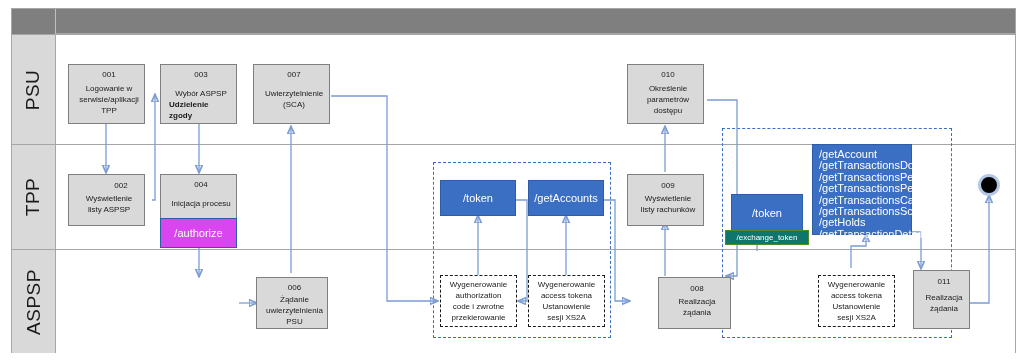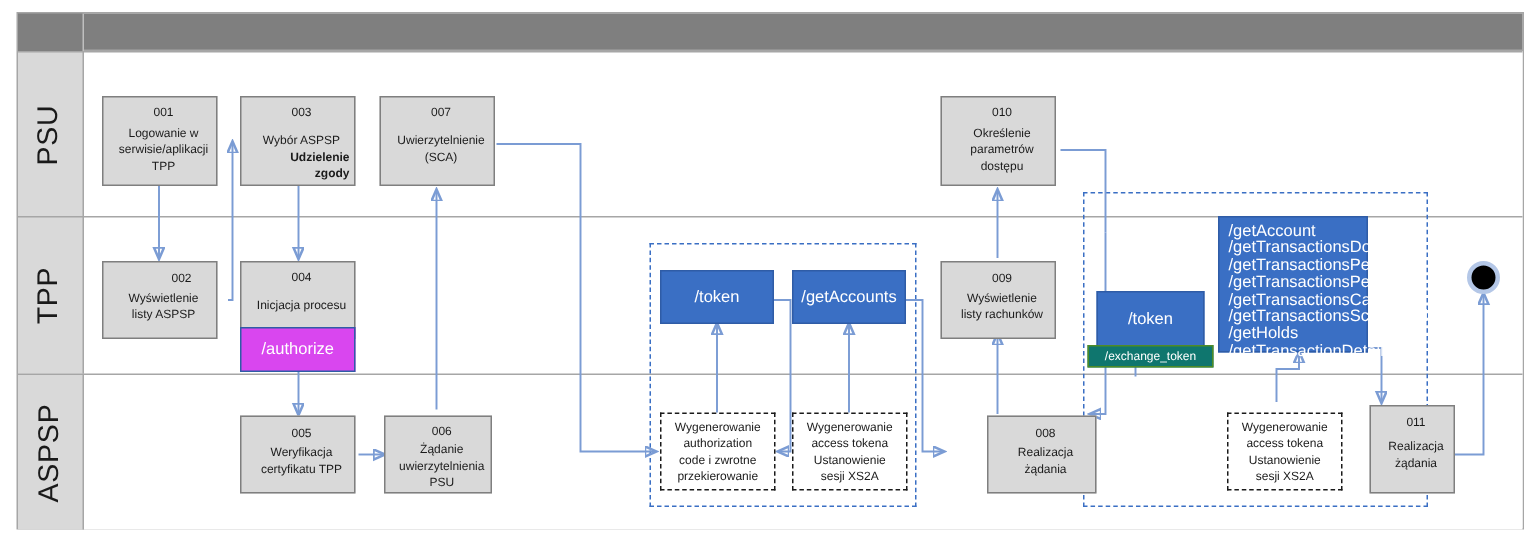--- a/index.html
+++ b/index.html
@@ -83,21 +83,21 @@
     background: #d9d9d9;
     border: 1px solid #7f7f7f;
     box-sizing: border-box;
     color: #1a1a1a;
     font-size: 8px;
     line-height: 11px;
     display: flex;
     flex-direction: column;
     align-items: center;
     justify-content: flex-start;
-    text-align: right;
+    text-align: left;
     padding: 4px 3px 3px 8px;
     overflow: hidden;
   }
   .task .num {
     font-size: 8px;
     line-height: 11px;
     margin-bottom: 3px;
   }
   .task .body {
     font-size: 8px;
@@ -338,25 +338,20 @@
     <div>/getTransactionsPending</div>
     <div>/getTransactionsPending</div>
     <div>/getTransactionsCancelled</div>
     <div>/getTransactionsScheduled</div>
     <div>/getHolds</div>
     <div>/getTransactionDetail</div>
   </div>
 
   <div class="end-event" style="left:978px; top:174px;"></div>
 
-  <div class="task centerv" style="left:160px; top:277px; width:77px; height:52px;">
-    <div class="num" style="position:absolute; top:5px;">005</div>
-    <div class="body" style="margin-top:10px;">Weryfikacja</div>
-    <div class="body">certyfikatu TPP</div>
-  </div>
 
   <div class="task" style="left:256px; top:277px; width:72px; height:52px;">
     <div class="num" style="margin-bottom:1px;">006</div>
     <div class="body">Żądanie</div>
     <div class="body">uwierzytelnienia</div>
     <div class="body">PSU</div>
   </div>
 
   <div class="task centerv" style="left:658px; top:277px; width:73px; height:52px;">
     <div class="num" style="position:absolute; top:5px;">008</div>

